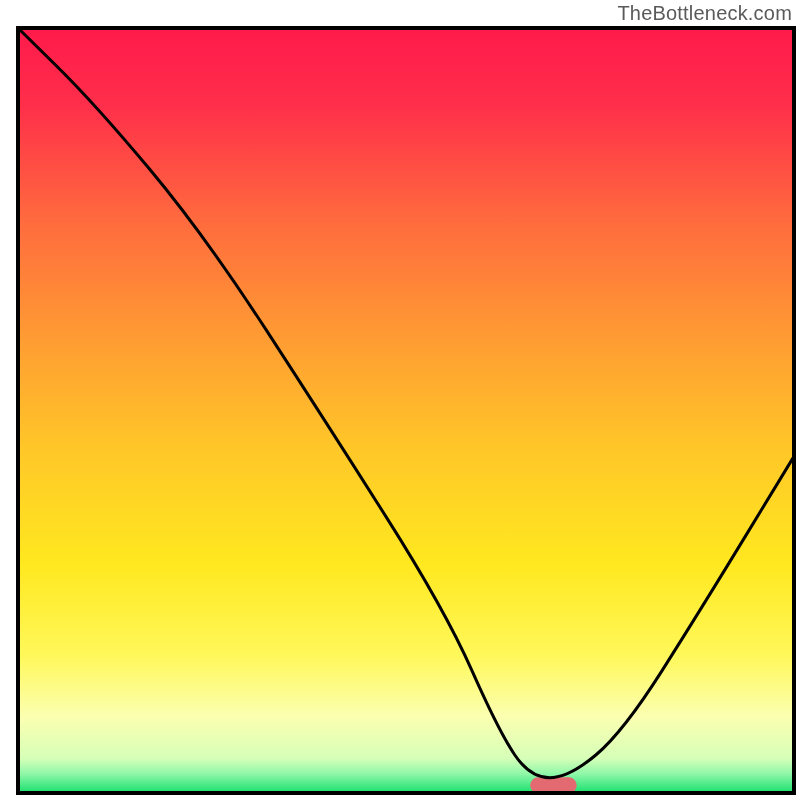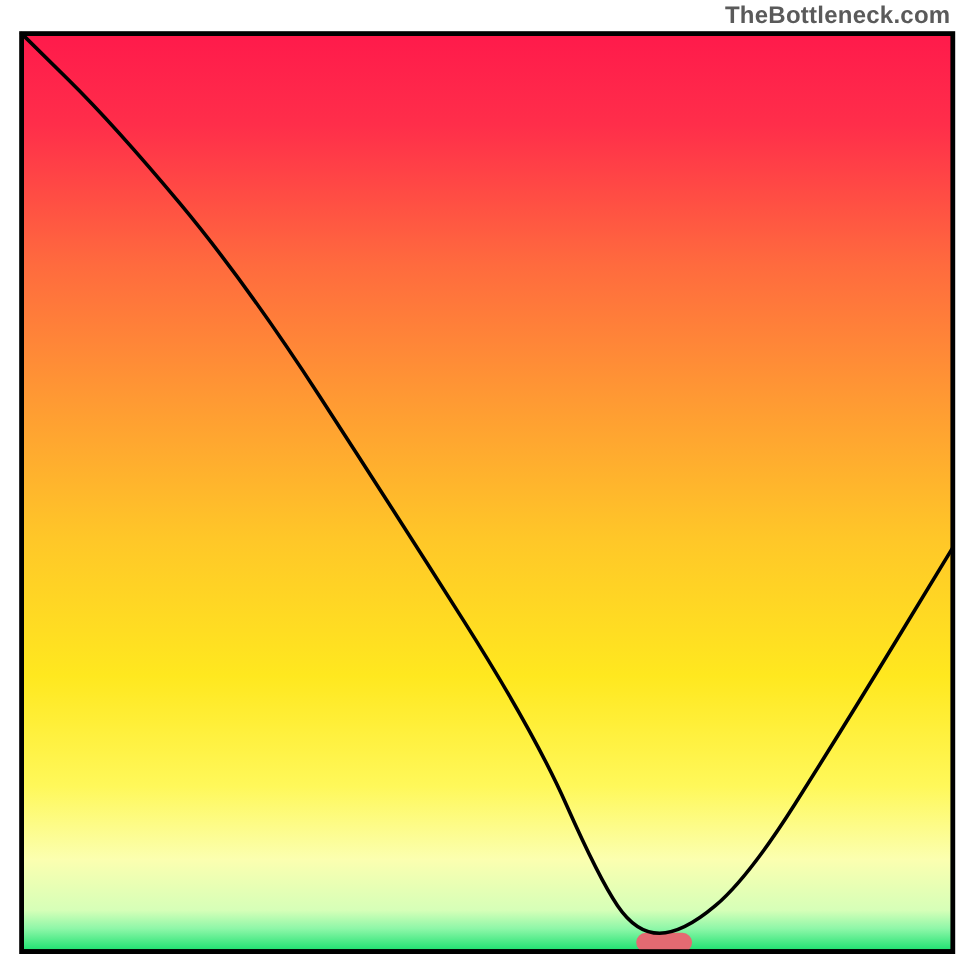--- a/index.html
+++ b/index.html
@@ -14,21 +14,21 @@
     position: relative;
     width: 800px;
     height: 800px;
   }
   .watermark {
     position: absolute;
     top: 2px;
     right: 8px;
     color: #5a5a5a;
     font-size: 20px;
-    font-weight: 700;
+    font-weight: 400;
     letter-spacing: 0.2px;
   }
   svg {
     display: block;
   }
 </style>
 </head>
 <body>
 
 <div class="frame">

